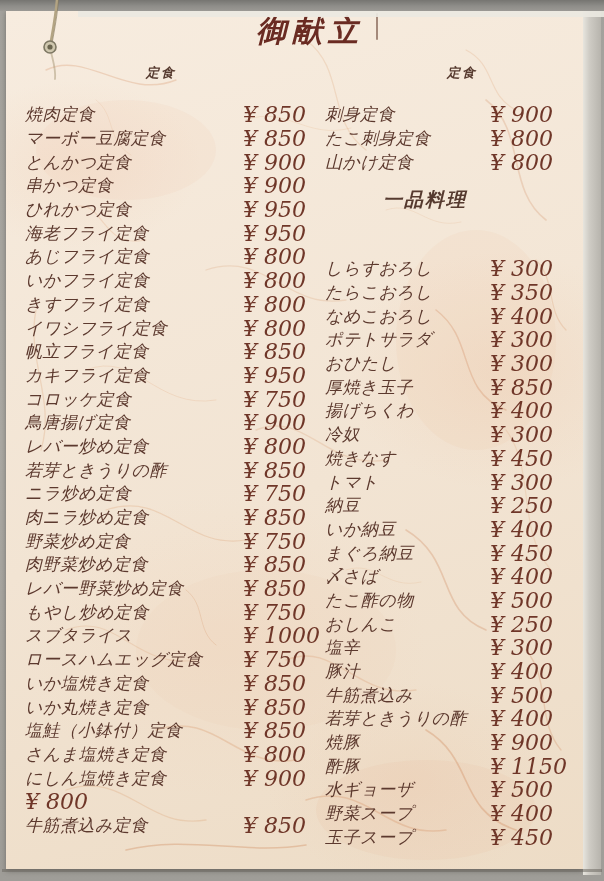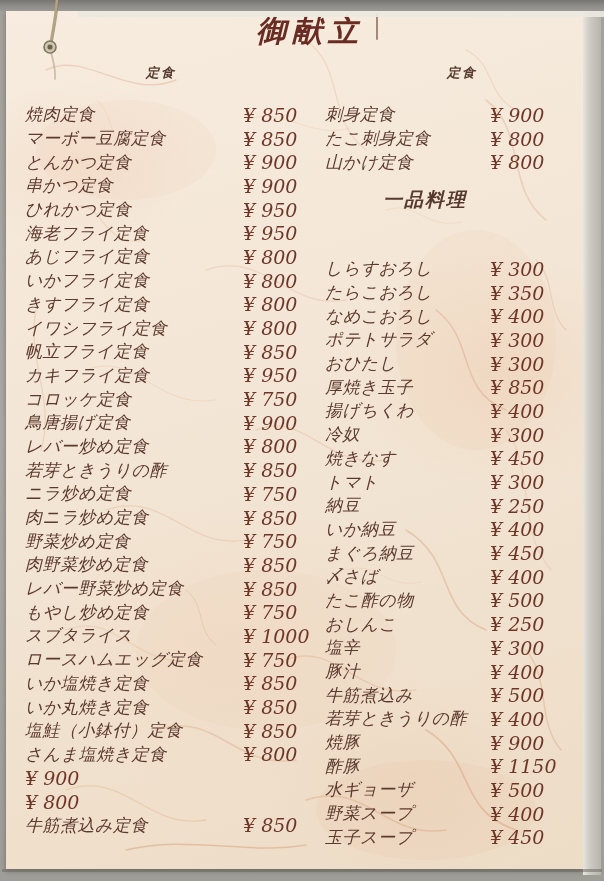--- a/index.html
+++ b/index.html
@@ -45,21 +45,21 @@
     font-size:19px;letter-spacing:2px;color:#563a2f;font-weight:600;white-space:nowrap;
   }
 
   .menu-col{position:absolute;display:flex;flex-direction:column;}
   #left-col{left:19px;top:93px;width:284px;}
   #right-col-teishoku{left:319px;top:93px;width:238px;}
   #right-col-ippin{left:319px;top:213px;width:238px;margin-top:34px;}
 
   .row{display:flex;align-items:center;height:23.7px;}
   .item-name{flex:1;font-size:17px;color:#5c392e;letter-spacing:0.5px;white-space:nowrap;font-weight:500;}
-  .item-price{font-size:19px;color:#6f3628;white-space:nowrap;font-weight:500;}
+  .item-price{font-size:22px;color:#6f3628;white-space:nowrap;font-weight:500;}
   #left-col .item-price{width:66px;}
   #right-col-teishoku .item-price,#right-col-ippin .item-price{width:73px;}
 
   .string-svg{position:absolute;left:20px;top:0;z-index:7;}
 </style>
 </head>
 <body>
 
 <div class="scene">
 
@@ -214,20 +214,21 @@
         </div>
         <div class="row">
           <span class="item-name">塩鮭（小鉢付）定食</span>
           <span class="item-price">¥ 850</span>
         </div>
         <div class="row">
           <span class="item-name">さんま塩焼き定食</span>
           <span class="item-price">¥ 800</span>
         </div>
         <div class="row">
+          <span class="item-name">にしん塩焼き定食</span>
           <span class="item-price">¥ 900</span>
         </div>
         <div class="row">
           <span class="item-price">¥ 800</span>
         </div>
         <div class="row">
           <span class="item-name">牛筋煮込み定食</span>
           <span class="item-price">¥ 850</span>
         </div>
       </div>

